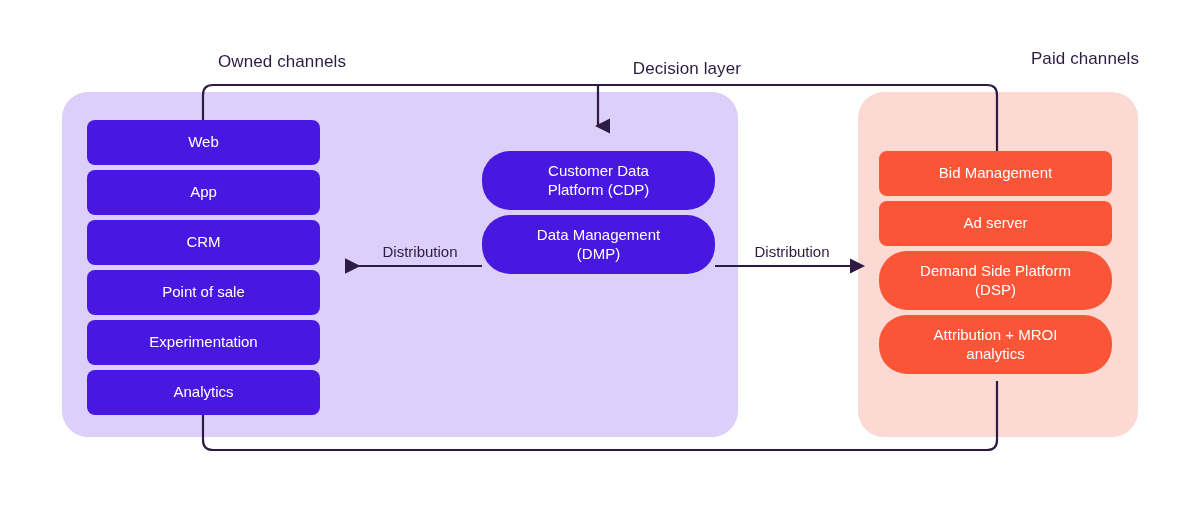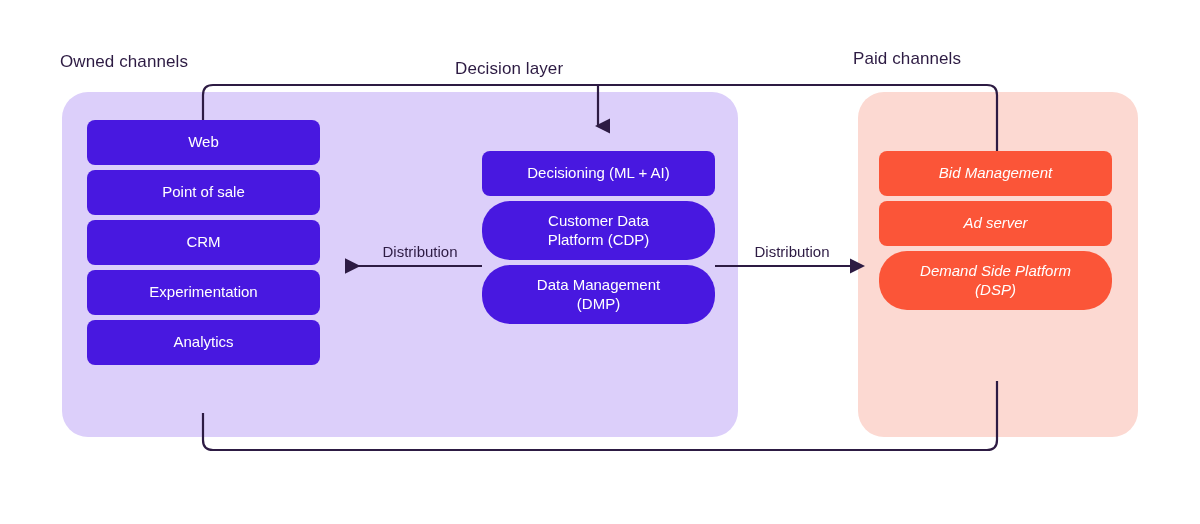--- a/index.html
+++ b/index.html
@@ -31,21 +31,21 @@
   }
 
   
   .col-heading {
     position: absolute;
     color: #2d1b43;
     font-size: 17px;
     font-weight: 400;
     letter-spacing: 0.1px;
     white-space: nowrap;
-    text-align: left;
+    text-align: right;
   }
   #heading-owned  { left: 60px;  top: 52px;  width: 286px; }
   #heading-decision { left: 455px; top: 59px; width: 286px; }
   #heading-paid   { left: 853px; top: 49px;  width: 286px; }
 
   
   .panel {
     position: absolute;
     border-radius: 26px;
   }
@@ -83,21 +83,21 @@
     font-weight: 400;
     line-height: 1.25;
     text-align: center;
     display: flex;
     align-items: center;
     justify-content: center;
     padding: 6px 18px;
     white-space: pre-line;
   }
   .card.blue   { background: #4818e0; }
-  .card.orange { background: #fb5538; font-style: italic; }
+  .card.orange { background: #fb5538; }
   .card.h1 { height: 45px; }
   .card.h2 { height: 59px; border-radius: 28px; }
 
   
   .dist-label {
     position: absolute;
     color: #2d1b43;
     font-size: 15px;
     white-space: nowrap;
     text-align: center;
@@ -136,37 +136,39 @@
 
     <line x1="715" y1="266" x2="862" y2="266" stroke="#2d1b43" stroke-width="2.2" marker-end="url(#arrow-right)"></line>
   </svg>
 
   <div class="col-heading" id="heading-owned">Owned channels</div>
   <div class="col-heading" id="heading-decision">Decision layer</div>
   <div class="col-heading" id="heading-paid">Paid channels</div>
 
   <div class="card-col" id="col-owned">
     <div class="card blue h1">Web</div>
+    <div class="card blue h1">App</div>
+    <div class="card blue h1">CRM</div>
     <div class="card blue h1">Point of sale</div>
-    <div class="card blue h1">CRM</div>
     <div class="card blue h1">Experimentation</div>
     <div class="card blue h1">Analytics</div>
   </div>
 
   <div class="card-col" id="col-decision">
-    <div class="card blue h1">Decisioning (ML + AI)</div>
     <div class="card blue h2">Customer Data
 Platform (CDP)</div>
     <div class="card blue h2">Data Management
 (DMP)</div>
   </div>
 
   <div class="card-col" id="col-paid">
     <div class="card orange h1">Bid Management</div>
     <div class="card orange h1">Ad server</div>
     <div class="card orange h2">Demand Side Platform
 (DSP)</div>
+    <div class="card orange h2">Attribution + MROI
+analytics</div>
   </div>
 
   <div class="dist-label" id="dist-left-label">Distribution</div>
   <div class="dist-label" id="dist-right-label">Distribution</div>
 
 </div>
 
 </body></html>

